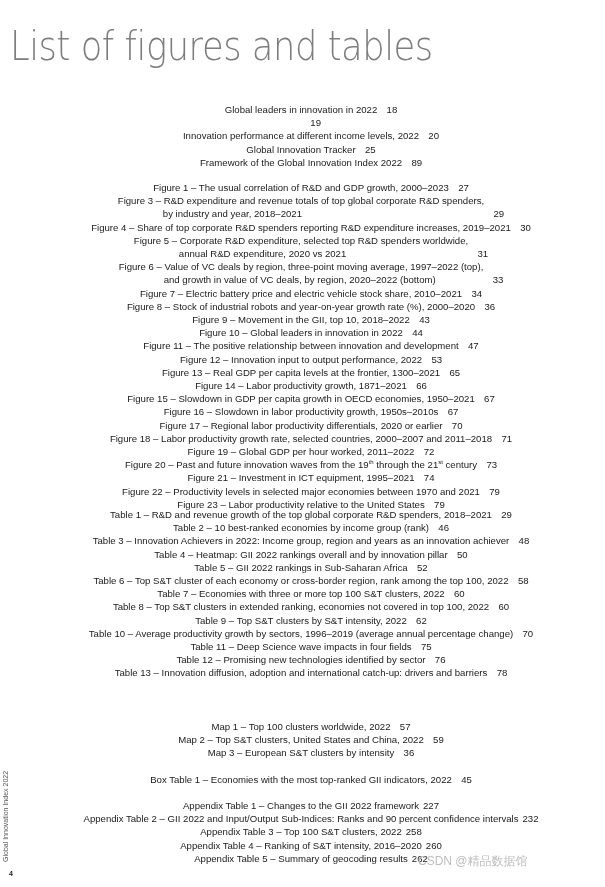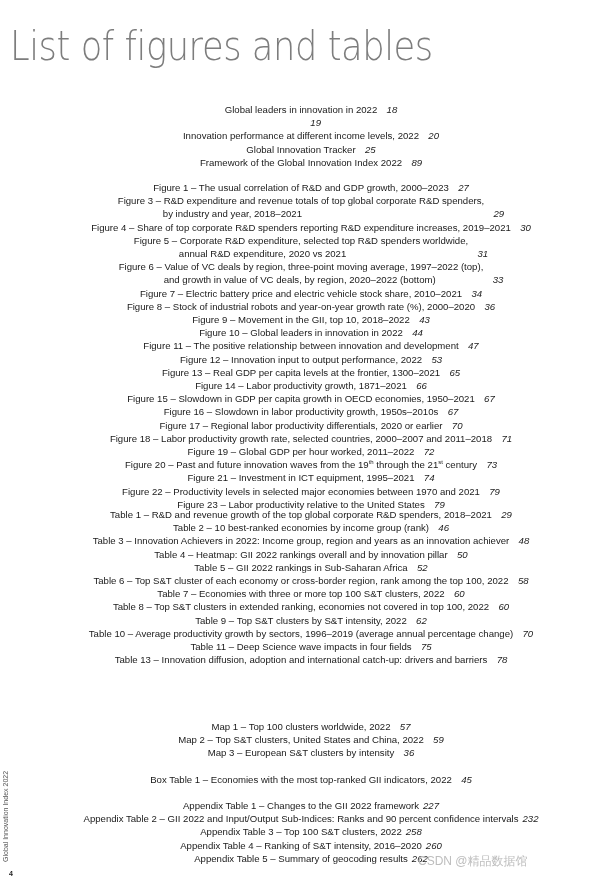--- a/index.html
+++ b/index.html
@@ -5,21 +5,21 @@
   html, body { margin: 0; padding: 0; background: #ffffff; }
   body { width: 605px; height: 887px; position: relative; overflow: hidden;
          font-family: "Liberation Sans", sans-serif; color: #1a1a1a; }
   .title { position: absolute; left: 10px; top: 22px; font-size: 41px; font-weight: 300;
            color: #7d7d7d; letter-spacing: -0.5px; font-family: "DejaVu Sans", sans-serif;
            transform: scaleX(0.86); transform-origin: left top; }
   .group { position: absolute; left: 54px; width: 514px; }
   .row { display: flex; justify-content: center; align-items: flex-start;
          font-size: 9.6px; line-height: 13.2px; }
   .row .label { white-space: pre-line; }
-  .row .page { min-width: 20px; text-align: right; align-self: flex-end; font-style: italic; }
+  .row .page { min-width: 20px; text-align: right; align-self: flex-end; }
   .cont { padding-left: 45px; display: block; }
   sup { font-size: 6px; vertical-align: top; line-height: 8px; }
   .spine { position: absolute; left: 2px; top: 862px; transform: rotate(-90deg);
            transform-origin: left top; font-size: 7px; color: #555; white-space: nowrap; }
   .pagenum { position: absolute; left: 9px; top: 870px; font-size: 7px; font-weight: bold; color: #222; }
   .watermark { position: absolute; left: 418px; top: 853px; font-size: 12px; color: #bdbdbd; }
 </style>
 </head>
 <body>
 
@@ -175,20 +175,24 @@
     </div>
     <div class="row">
       <div><span class="label">Table 10 – Average productivity growth by sectors, 1996–2019 (average annual percentage change)</span></div>
       <span class="page">70</span>
     </div>
     <div class="row">
       <div><span class="label">Table 11 – Deep Science wave impacts in four fields</span></div>
       <span class="page">75</span>
     </div>
     <div class="row">
+      <div><span class="label">Table 12 – Promising new technologies identified by sector</span></div>
+      <span class="page">76</span>
+    </div>
+    <div class="row">
       <div><span class="label">Table 13 – Innovation diffusion, adoption and international catch-up: drivers and barriers</span></div>
       <span class="page">78</span>
     </div>
   </div>
 <div class="group" style="top:720px">
     <div class="row">
       <div><span class="label">Map 1 – Top 100 clusters worldwide, 2022</span></div>
       <span class="page">57</span>
     </div>
     <div class="row">

